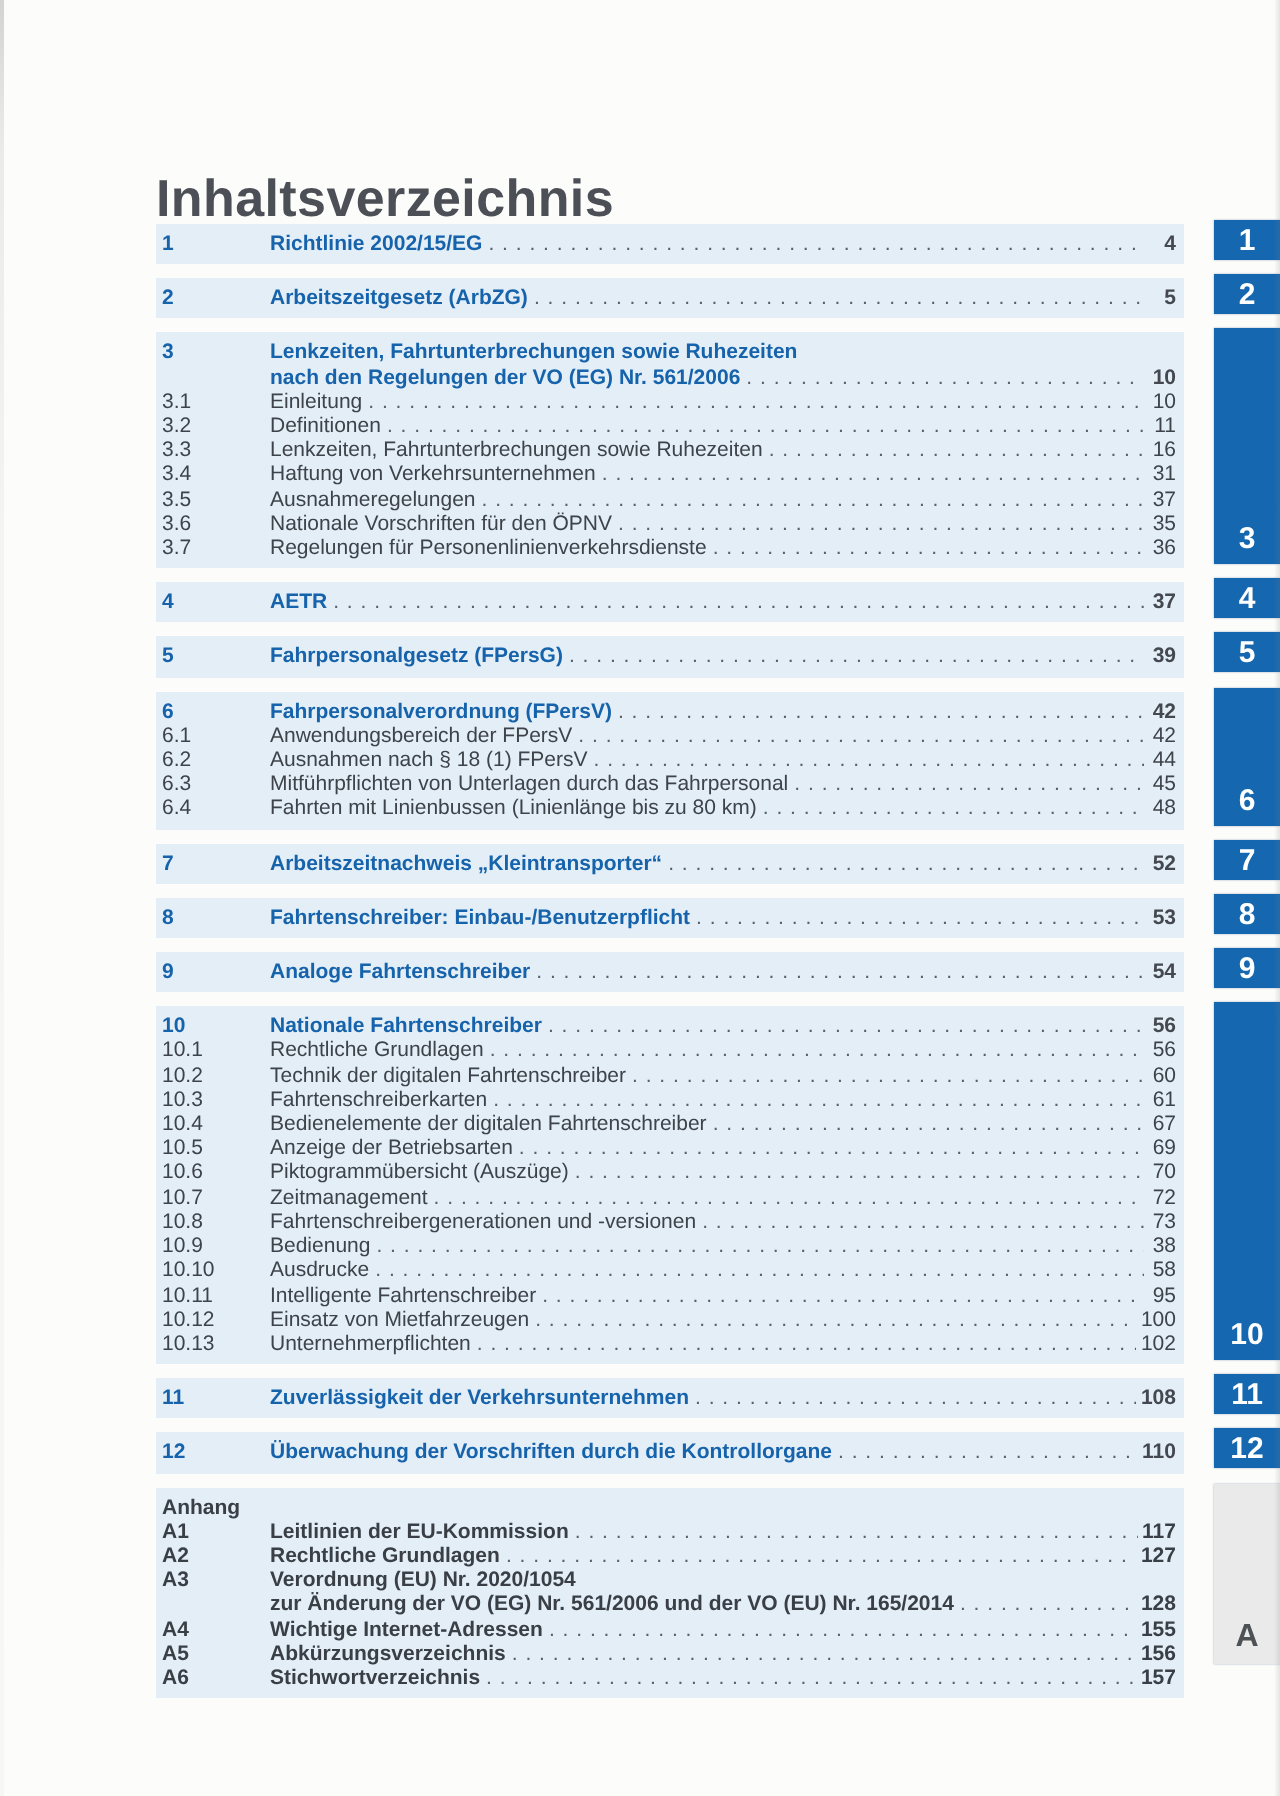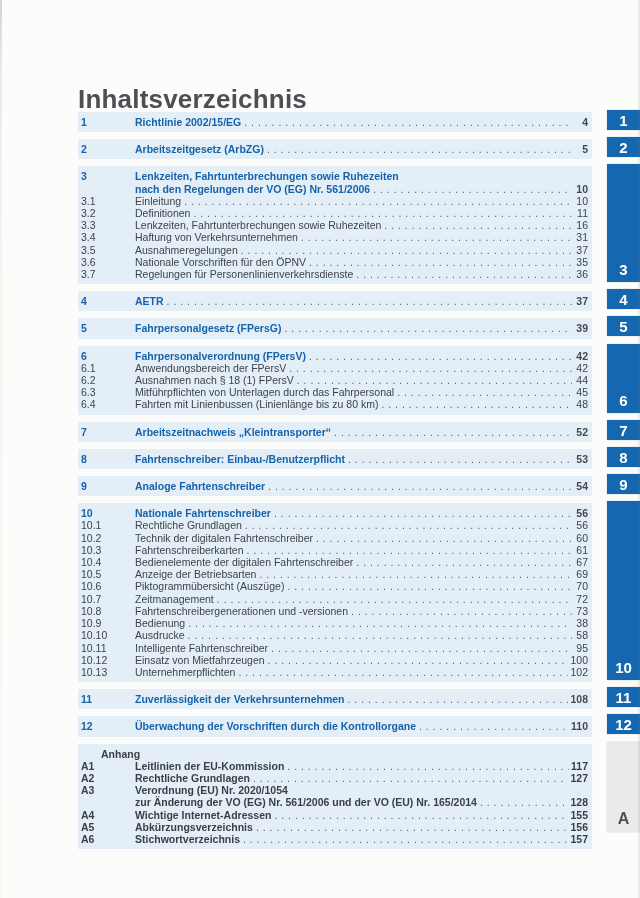--- a/index.html
+++ b/index.html
@@ -44,21 +44,21 @@
     flex:1;overflow:hidden;white-space:nowrap;
     margin:0 2px 0 3px;color:#5b6066;font-size:10.5px;
   }
   .leader::after{
     content:". . . . . . . . . . . . . . . . . . . . . . . . . . . . . . . . . . . . . . . . . . . . . . . . . . . . . . . . . . . . . . . . . . . . . . . . . . . . . . . . . . . . . . . . . . . . . . . . . . . . . . . . . . . . . . . . . . . . . . . . . . . . . . . . . . . . . .";
     letter-spacing:.5px;
   }
   .pgn{flex:0 0 auto;min-width:14px;text-align:right;color:#3e4349;}
   .entry.chapter .num,.entry.chapter .txt{color:#1663ab;font-weight:700;}
   .entry.chapter .pgn{font-weight:700;color:#45494f;}
-  .entry.label .num{font-weight:700;color:#3a3f45;flex:0 0 auto;margin-left:20px;}
+  .entry.label .num{font-weight:700;color:#3a3f45;flex:0 0 auto;}
   .entry.appendix .num,.entry.appendix .txt{font-weight:700;color:#3a3f45;}
   .entry.appendix .pgn{font-weight:700;color:#3a3f45;}
   
   .tabs{position:absolute;left:607px;top:0;width:33px;height:100%;}
   .tab{
     position:absolute;left:0;width:33px;
     background:#1568af;
     color:#ffffff;font-weight:700;font-size:15px;
     display:flex;justify-content:center;align-items:center;
     box-shadow:0 0 1px rgba(0,40,80,.35);

